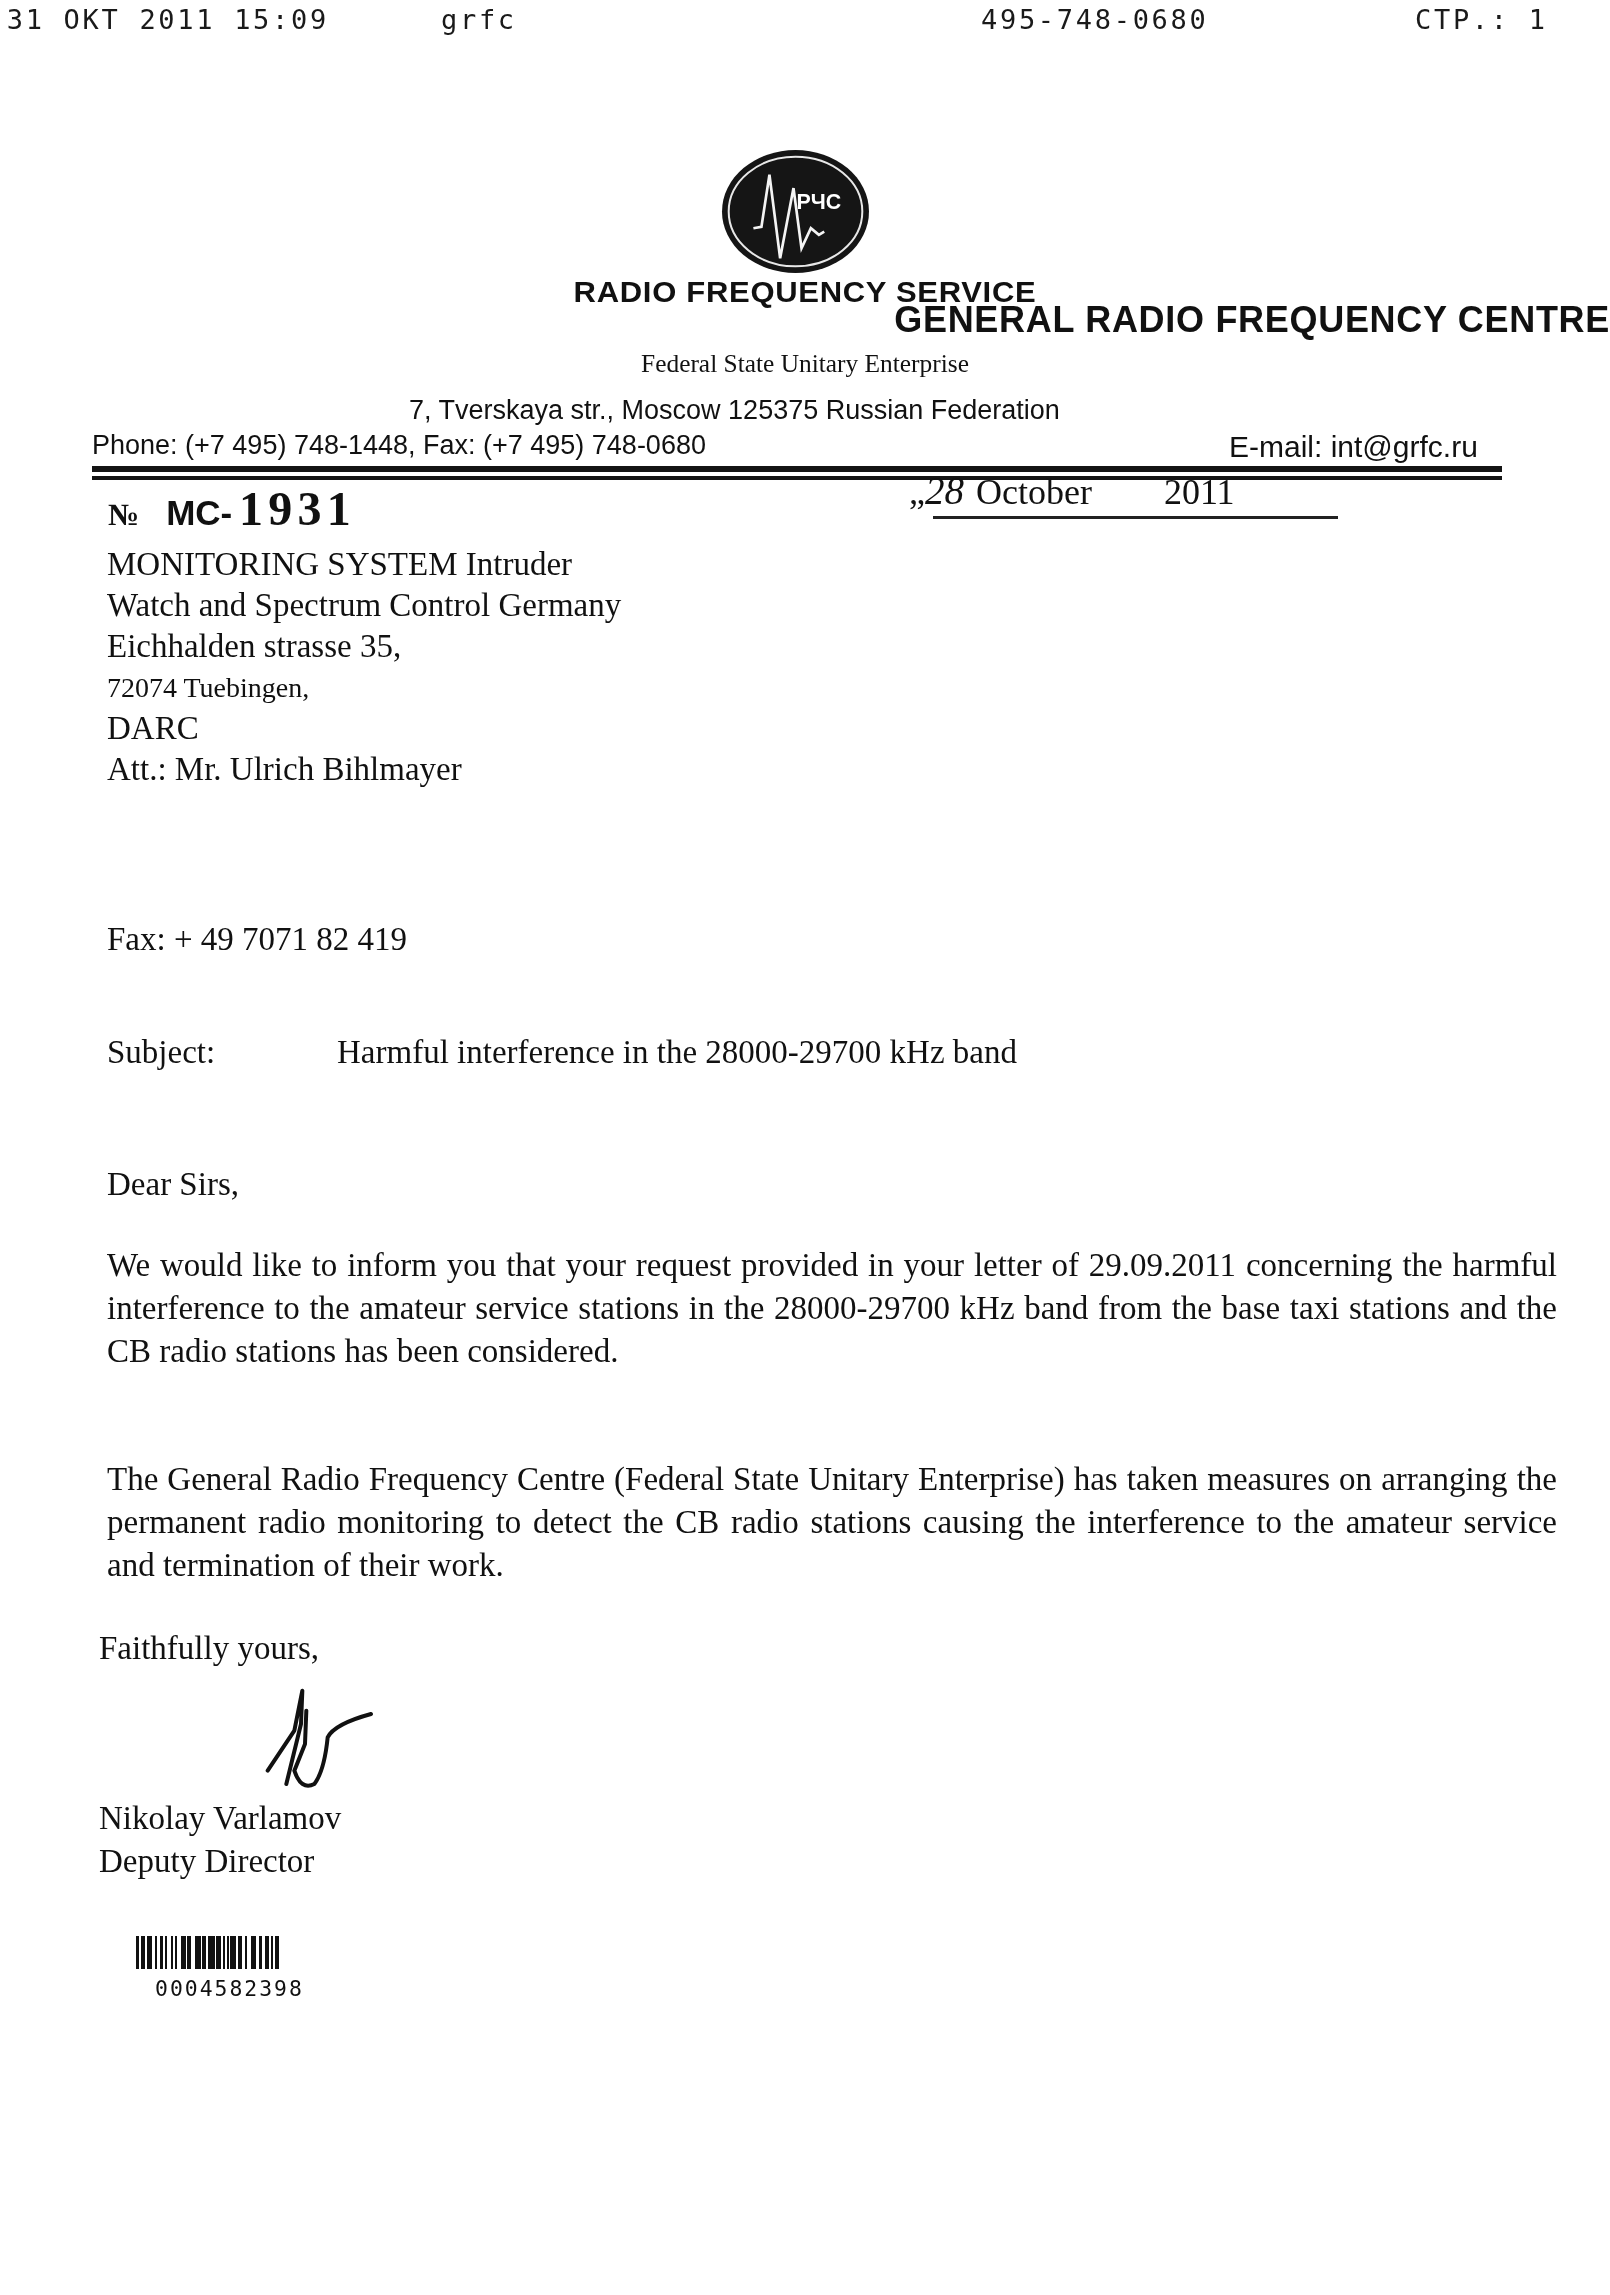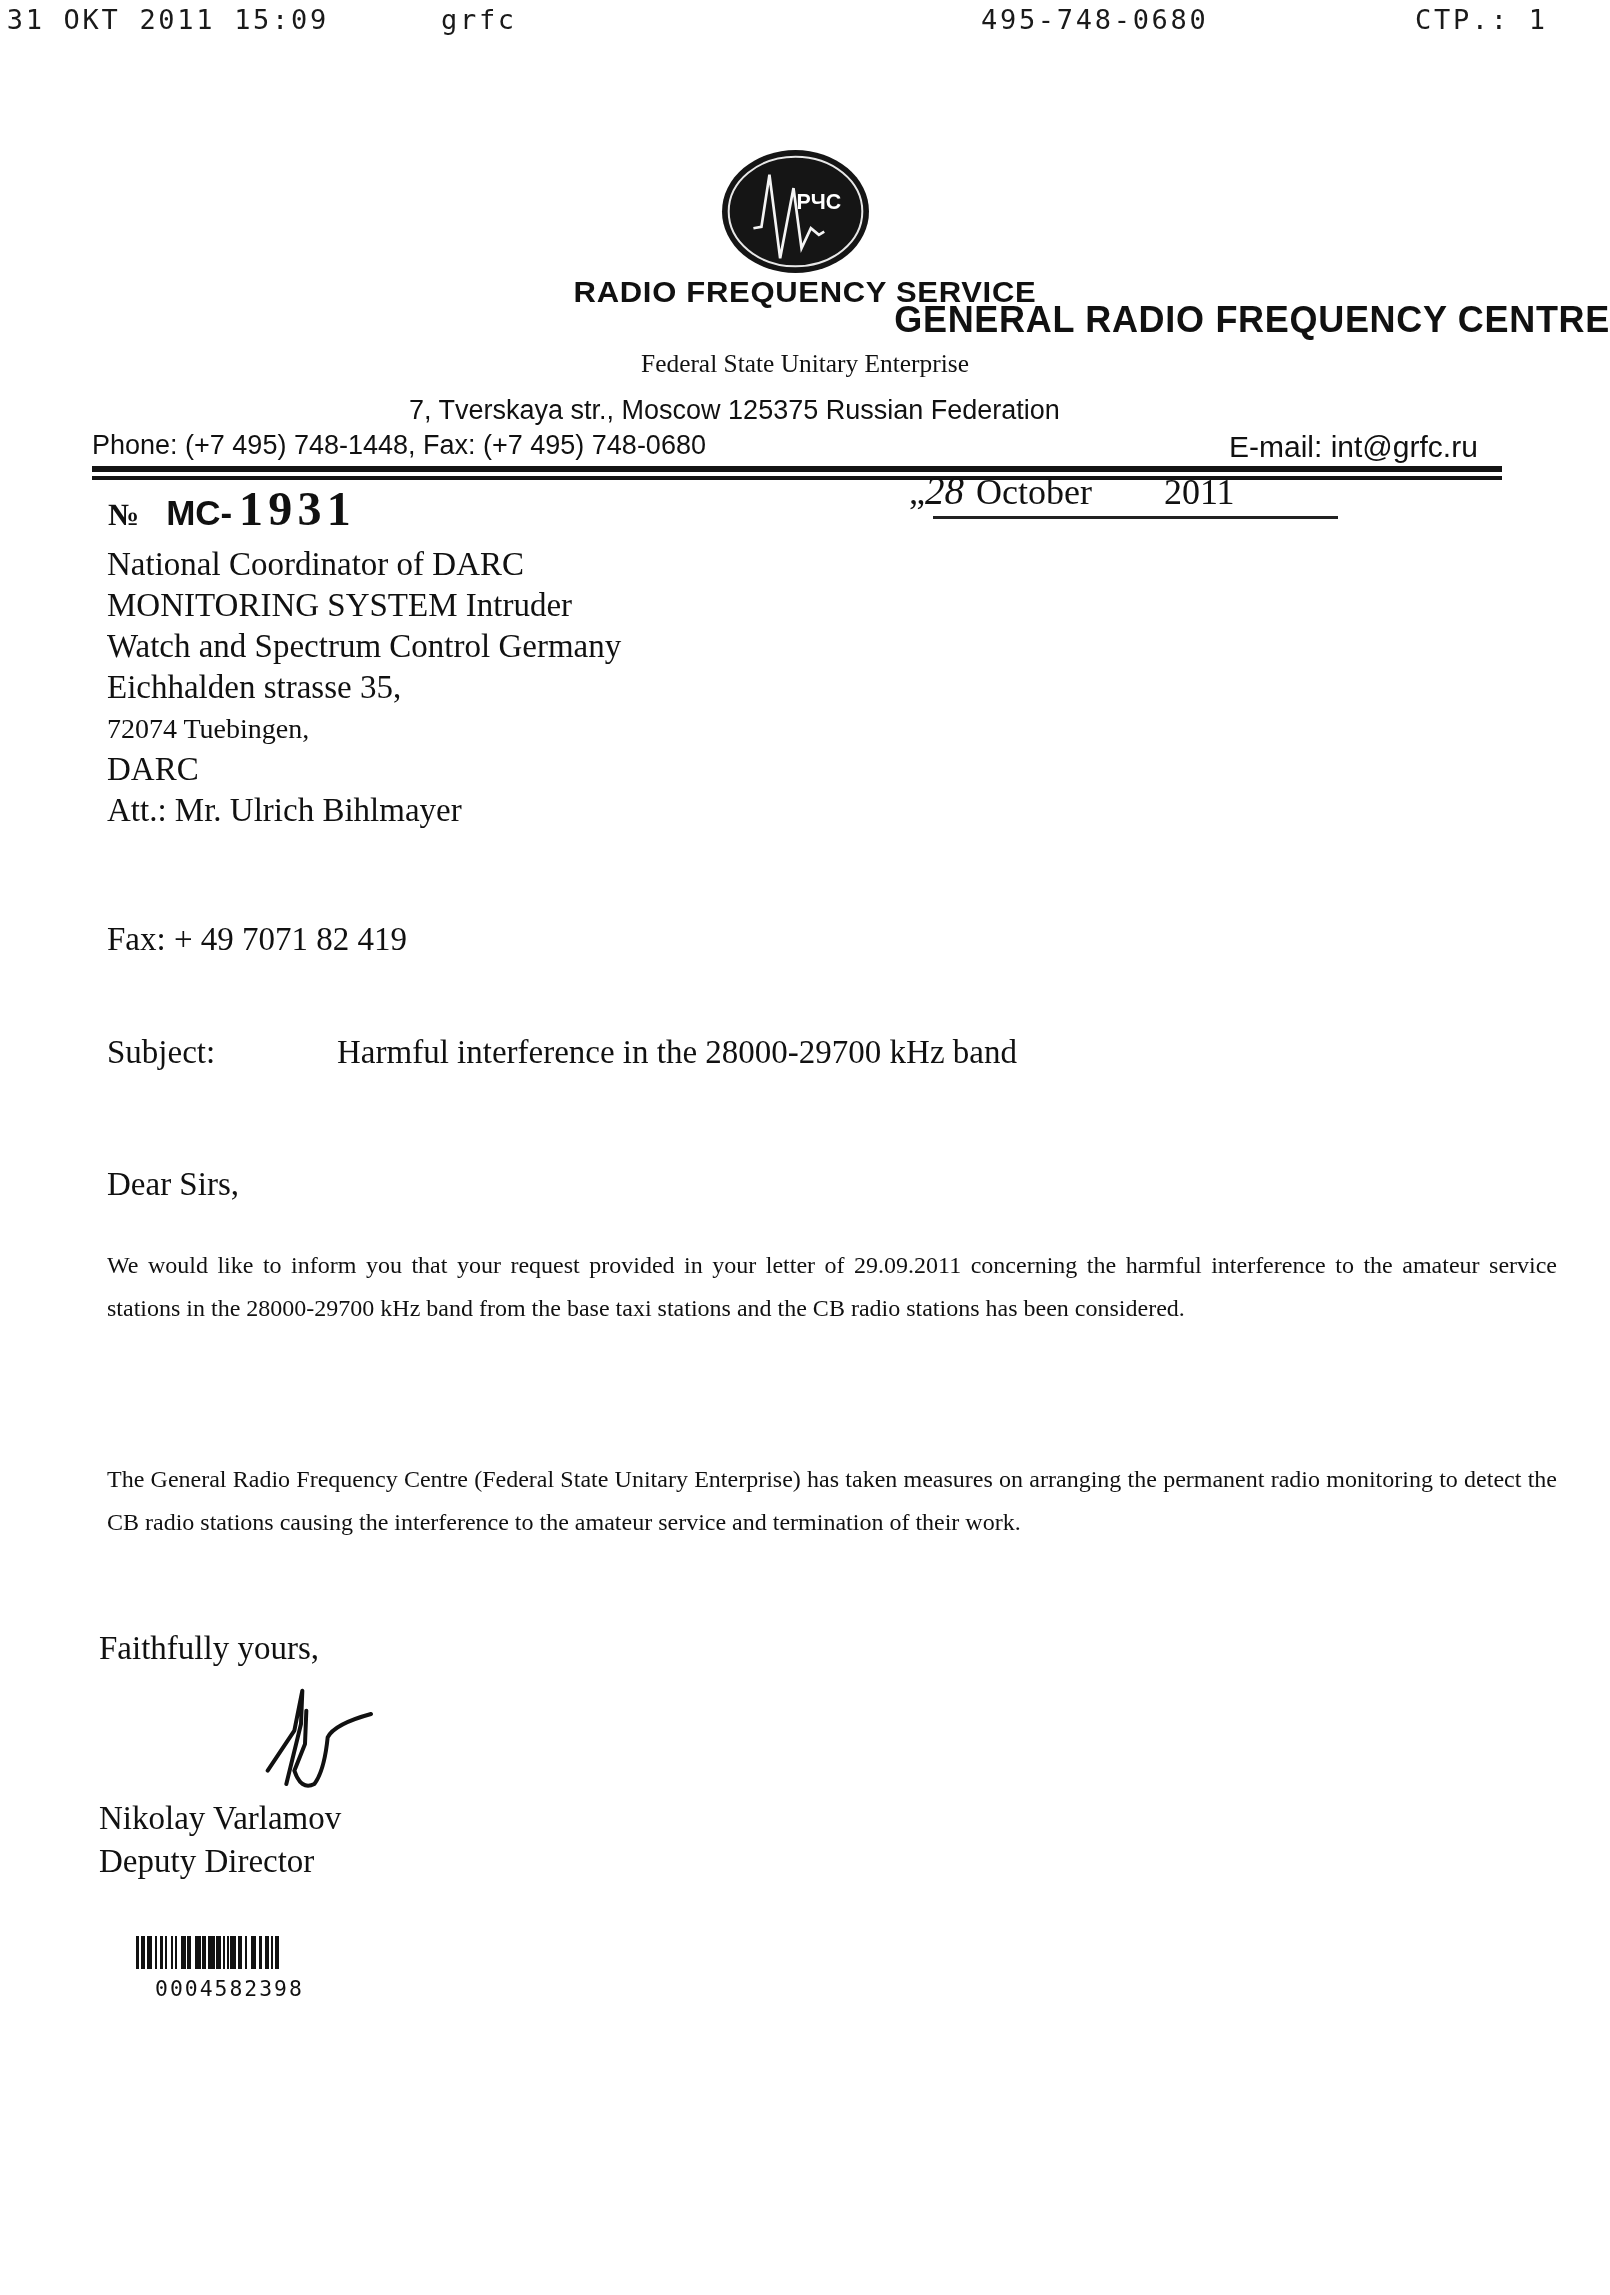--- a/index.html
+++ b/index.html
@@ -37,21 +37,21 @@
 
   .recipient { top: 544px; left: 107px; font-size: 33px; line-height: 41px; }
   .recipient .small { font-size: 28px; }
 
   .fax { top: 921px; left: 107px; font-size: 33px; }
   .subject { top: 1034px; left: 107px; font-size: 33px; }
   .subject .label { display: inline-block; width: 230px; }
 
   .greeting { top: 1166px; left: 107px; font-size: 33px; }
 
-  .para { left: 107px; width: 1450px; font-size: 24px; line-height: 43px; text-align: justify; text-align-last: left; }
+  .para { left: 107px; width: 1450px; font-size: 33px; line-height: 43px; text-align: justify; text-align-last: left; }
   .p1 { top: 1244px; }
   .p2 { top: 1458px; }
 
   .closing { top: 1630px; left: 99px; font-size: 33px; }
   .signature { left: 254px; top: 1684px; width: 134px; height: 120px; }
   .signer { top: 1797px; left: 99px; font-size: 33px; line-height: 43px; }
 
   .barcode { left: 136px; top: 1936px; width: 188px; height: 33px; display: flex; gap: 0; }
   .barcode span { display: block; height: 100%; background: #111; }
   .barcode-num { top: 1976px; left: 155px; font-size: 21.4px; letter-spacing: 2px; }
@@ -86,21 +86,20 @@
 <div class="abs refno">
   <span class="num-sign serif">№</span><span class="prefix sans">МС-</span><span class="num">1931</span>
 </div>
 
 <div class="abs serif date">
   <span>„</span><span class="day">28</span><span>October</span><span class="yr">2011</span>
 </div>
 <div class="abs date-line"></div>
 
 <div class="abs serif recipient">
-  <div>National Coordinator of DARC</div>
   <div>MONITORING SYSTEM Intruder</div>
   <div>Watch and Spectrum Control Germany</div>
   <div>Eichhalden strasse 35,</div>
   <div class="small">72074 Tuebingen,</div>
   <div>DARC</div>
   <div>Att.: Mr. Ulrich Bihlmayer</div>
 </div>
 <div class="abs serif fax">Fax: + 49 7071 82 419</div>
 
 <div class="abs serif subject">

